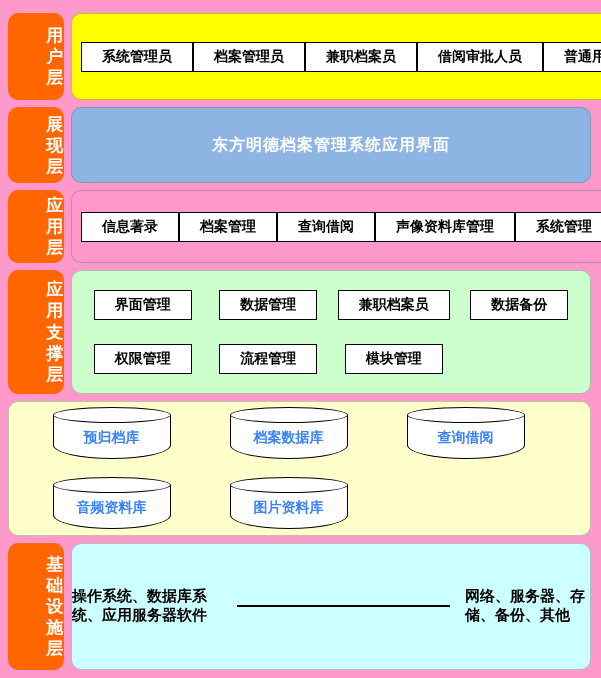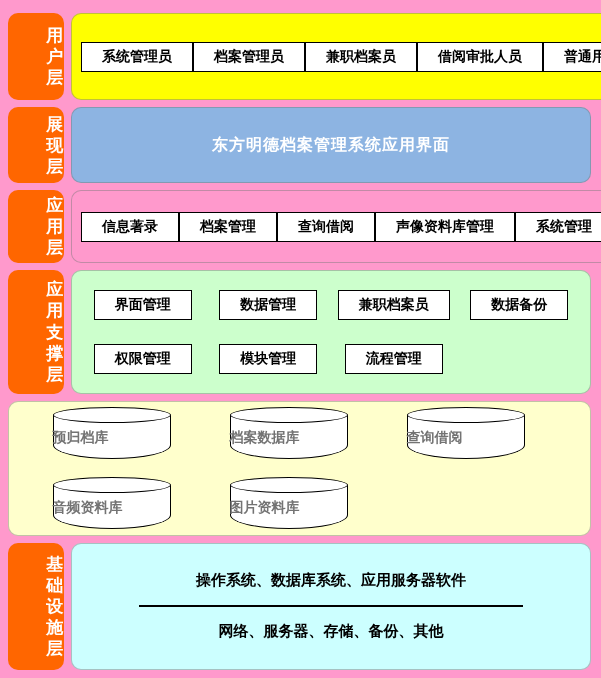--- a/index.html
+++ b/index.html
@@ -109,28 +109,28 @@
     z-index: 2; display: block;
   }
   .cyl-body {
     position: absolute; left: 0; top: 8px; width: 100%; height: 44px;
     background: #FFFFFF; border: 1.6px solid #000000; border-top: none;
     border-radius: 0 0 50% 50% / 0 0 14px 14px;
     z-index: 1; display: block;
   }
   .cyl-label {
     position: absolute; left: 0; right: 0; top: 22px;
-    font-weight: bold; font-size: 14px; color: #737373;
+    text-align: center; font-weight: bold; font-size: 14px; color: #3b82f6;
     z-index: 3;
   }
 
   .band.infra {
     background: #CCFFFF;
     display: flex;
-    flex-direction: column;
+    flex-direction: row;
     align-items: center;
     justify-content: center;
     gap: 15px;
   }
   .infra-text { font-weight: bold; font-size: 15px; color: #000; }
   .hline { width: 74%; border-top: 2px solid #000000; height: 0; }
 </style>
 </head>
 <body>
 
@@ -174,22 +174,22 @@
   <div class="layer l4">
     <div class="layer-label">
       <span class="vtext">应用支撑层</span>
     </div>
     <div class="band support">
       <div class="box">界面管理</div>
       <div class="box">数据管理</div>
       <div class="box">兼职档案员</div>
       <div class="box">数据备份</div>
       <div class="box">权限管理</div>
+      <div class="box">流程管理</div>
       <div class="box">模块管理</div>
-      <div class="box">流程管理</div>
     </div>
   </div>
 
   <div class="layer l5">
     <div class="band storage">
       <div class="cylinder">
         <span class="cyl-top"></span>
         <span class="cyl-body"></span>
         <span class="cyl-label">预归档库</span>
       </div>

